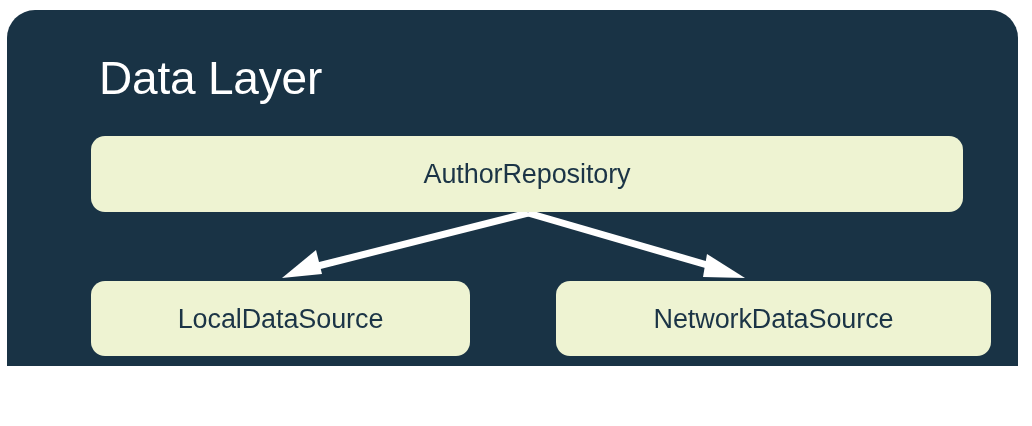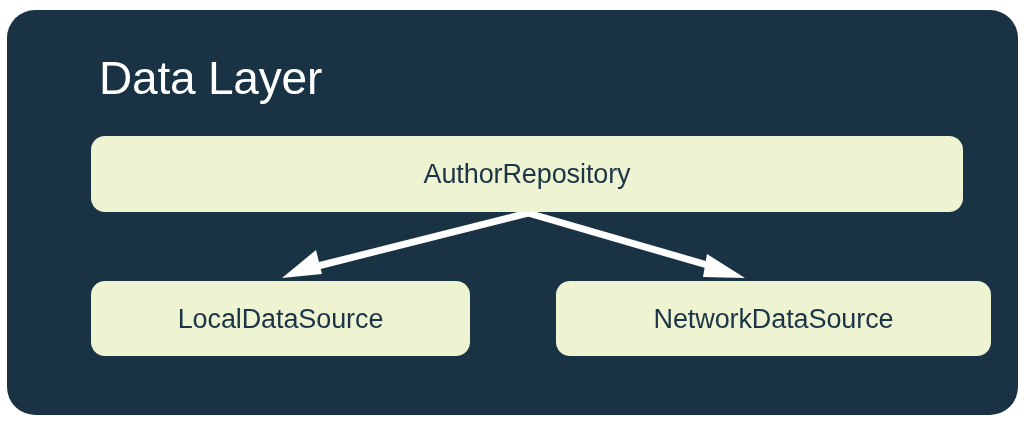--- a/index.html
+++ b/index.html
@@ -7,24 +7,23 @@
     margin: 0;
     padding: 0;
     background: #ffffff;
   }
   body {
     font-family: "Liberation Sans", sans-serif;
   }
   #canvas {
     position: relative;
     width: 1032px;
-    height: 426px;
+    height: 366px;
     background: #ffffff;
     overflow: hidden;
-    border-radius: 29px;
   }
   .layer-panel {
     position: absolute;
     left: 7px;
     top: 10px;
     width: 1011px;
     height: 405px;
     background: #193345;
     border-radius: 28px;
     box-sizing: border-box;

